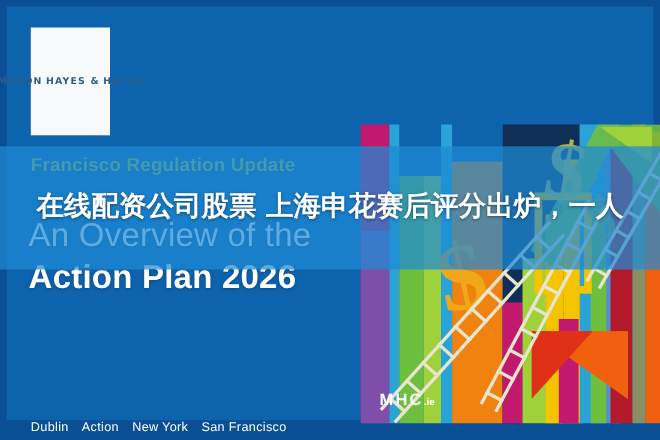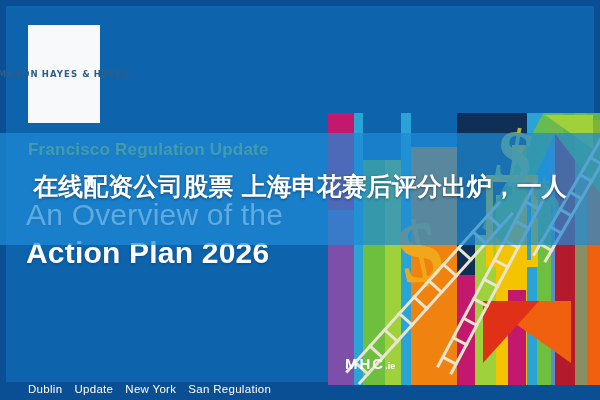--- a/index.html
+++ b/index.html
@@ -168,23 +168,23 @@
   </div>
 
   <div class="kicker">Francisco Regulation Update</div>
   <div class="headline">
     <div>An Overview of the</div>
     <div class="bold">Action Plan 2026</div>
   </div>
 
   <div class="cities">
     <span>Dublin</span>
-    <span>Update</span>
+    <span>Action</span>
     <span>New York</span>
-    <span>San Regulation</span>
+    <span>San Francisco</span>
   </div>
   <div class="mhc">
     <span>MHC</span><span class="tld">.ie</span>
   </div>
 
   <div class="band"></div>
   <div class="cjk">
     <div>在线配资公司股票 上海申花赛后评分出炉，一人</div>
   </div>
 </div>

